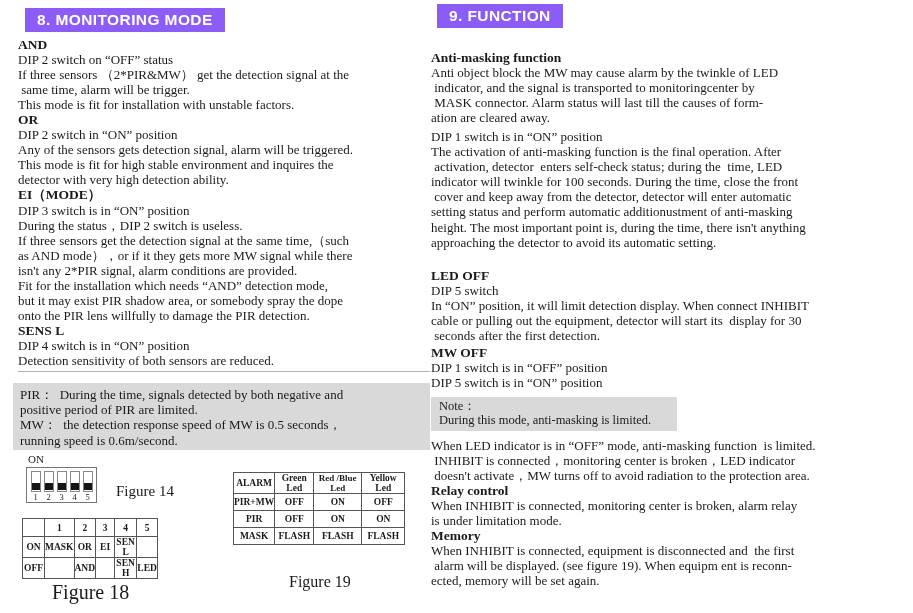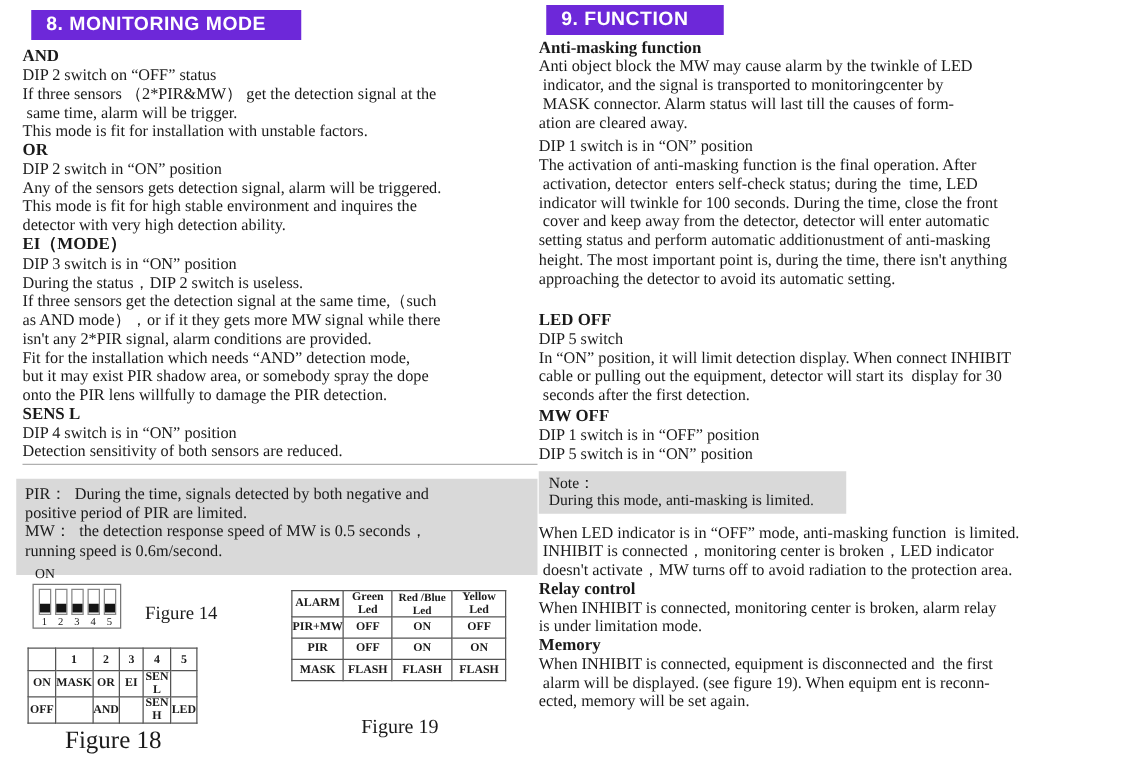--- a/index.html
+++ b/index.html
@@ -6,47 +6,47 @@
   body{
     width:913px;height:613px;position:relative;overflow:hidden;
     background:#ffffff;color:#1a1a1a;
     font-family:"Liberation Serif",serif;
   }
   .page{position:absolute;inset:0;}
 
   
   .banner{
     display:inline-block;
-    background:#6d28d9;color:#ffffff;
+    background:#8b5cf6;color:#ffffff;
     font-family:"Liberation Sans",sans-serif;
     font-weight:bold;font-size:15.5px;line-height:17px;
     letter-spacing:0.4px;
-    padding:3px 28px 4px 12px;
+    padding:3px 12px 4px 12px;
   }
 
   
   .col-left{position:absolute;left:18px;top:8px;width:412px;}
   .col-right{position:absolute;left:431px;top:4px;width:478px;}
   .banner-row-left{margin:0 0 5px 7px;}
   .banner-row-right{margin:0 0 0 6px;}
 
   .bh{font-weight:bold;font-size:13.5px;line-height:15.05px;}
   .para{white-space:pre-wrap;font-size:13px;line-height:15.05px;}
 
   .rule{border:none;border-top:1px solid #b0b0b0;margin:3px 0 0 0;height:0;}
 
   .graybox{
     background:#d9d9d9;
     margin:11px 0 0 -5px;width:417px;box-sizing:border-box;
-    padding:4px 8px 12px 7px;
+    padding:4px 8px 2px 7px;
     font-size:13px;line-height:15.2px;white-space:pre-wrap;
   }
 
   
-  .h-antimask{margin-top:2px;}
+  .h-antimask{margin-top:22px;}
   .p-activation{margin-bottom:18px;}
   .p-antimask{margin-bottom:4px;}
   .h-activation{margin-bottom:3px;}
   .p-ledoff{margin-bottom:2px;}
   .notebox{
     background:#d9d9d9;
     width:246px;box-sizing:border-box;
     margin:7px 0 7px 0;
     padding:2px 8px 4px 8px;
     font-size:12.5px;line-height:14px;white-space:pre-wrap;

